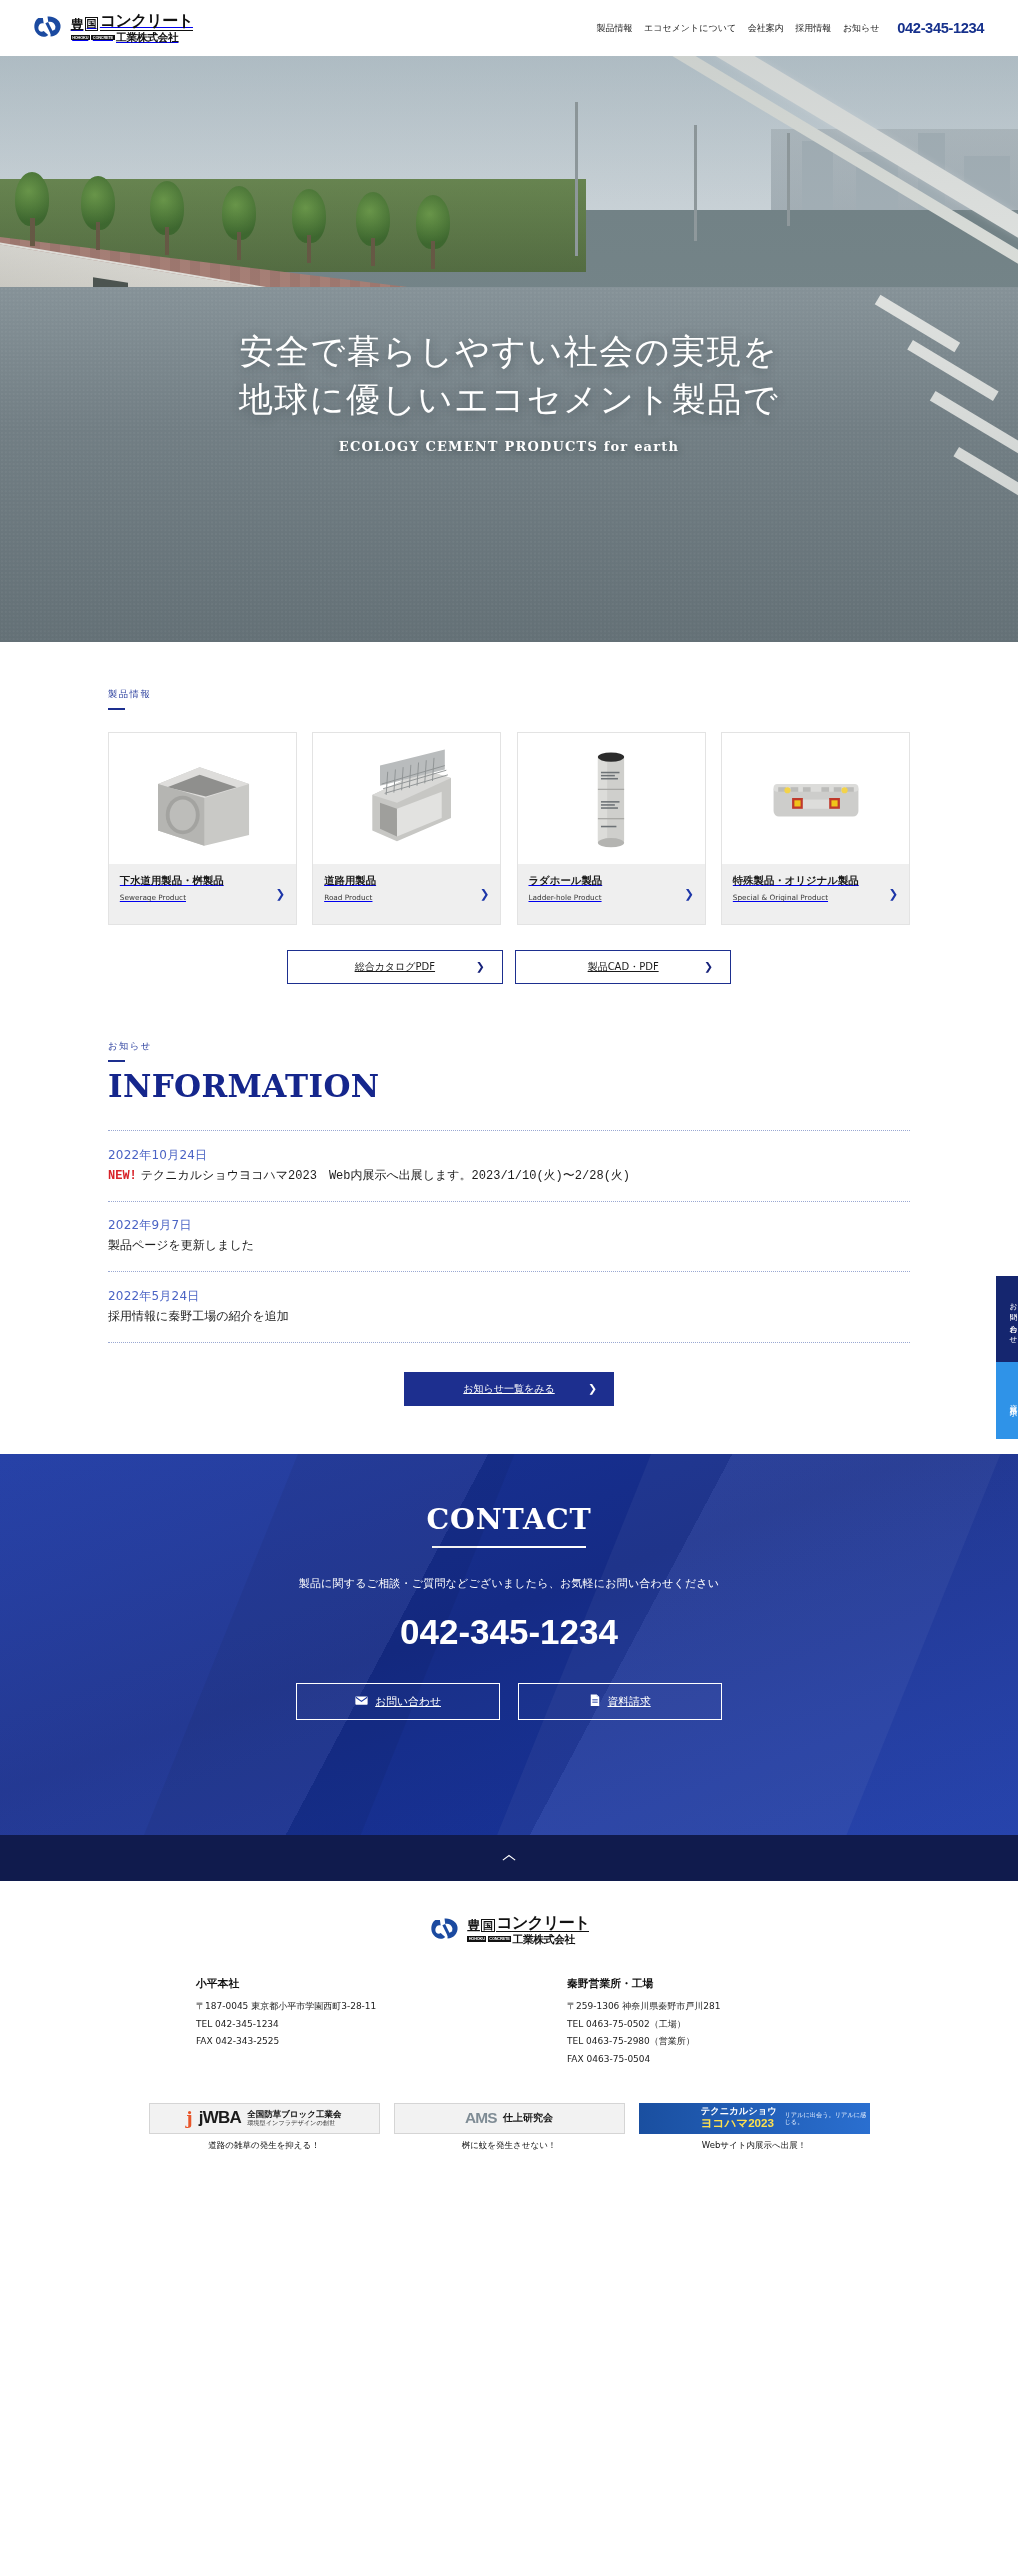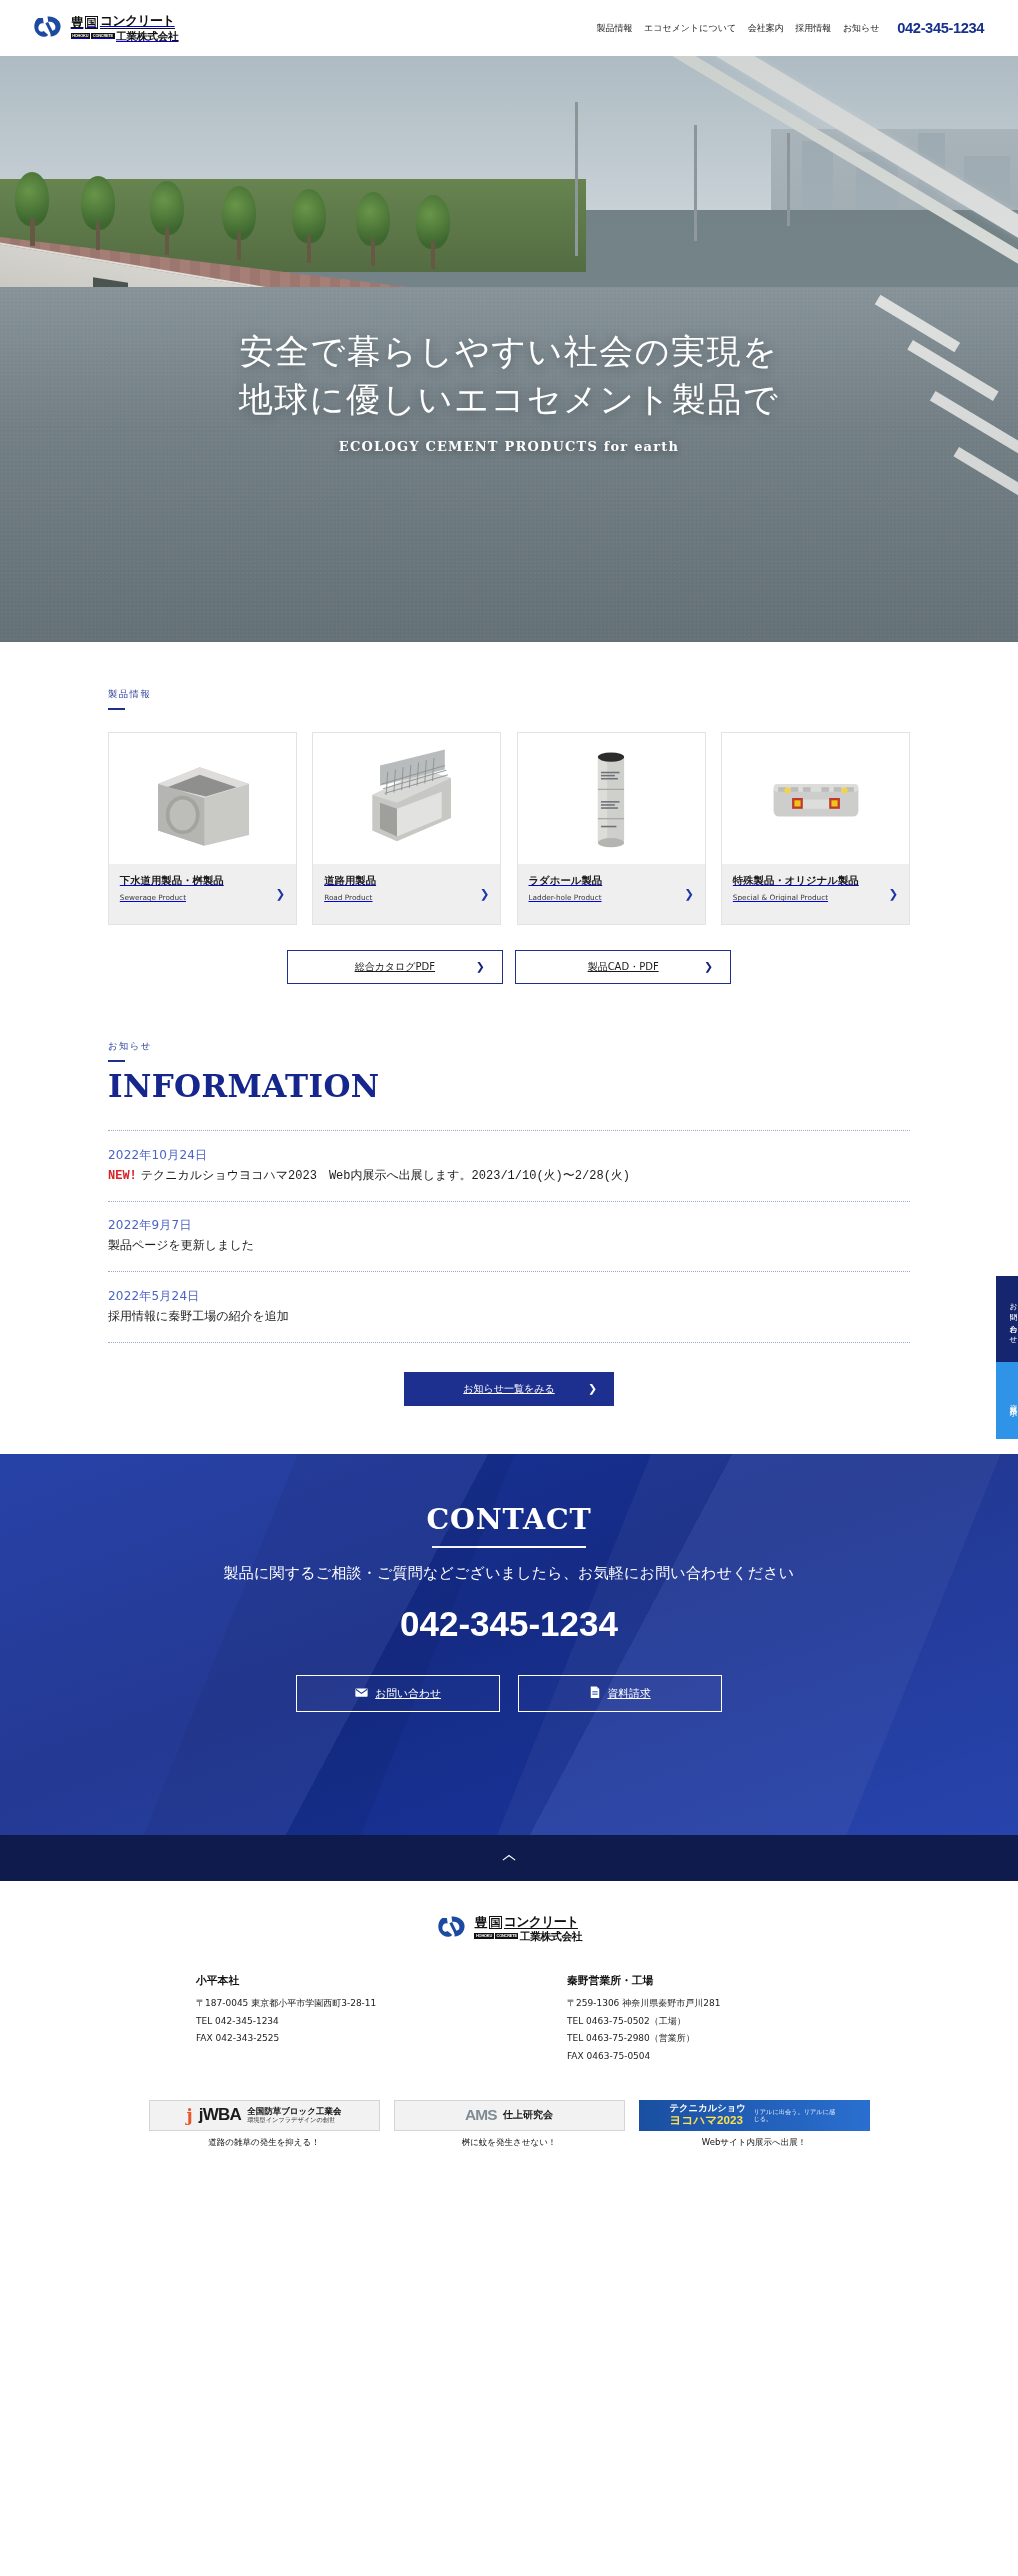--- a/index.html
+++ b/index.html
@@ -24,21 +24,21 @@
   .logo-row1 { display: flex; align-items: flex-end; gap: 1.5px; }
   .logo-kanji {
     font-family: "DejaVu Sans", sans-serif;
     font-weight: 900; font-size: 13px; letter-spacing: -0.4px; color: #111;
   }
   .logo-box {
     border: 1.5px solid #111; font-weight: 900; font-size: 10px;
     padding: 0 0.8px; line-height: 11.6px; color:#111;
   }
   .logo-kata {
-    font-weight: 900; font-size: 13px; color: #111; letter-spacing: -0.8px;
+    font-weight: 900; font-size: 16px; color: #111; letter-spacing: -0.8px;
     border-bottom: 1.5px solid #111; padding-bottom: 0.8px;
   }
   .logo-row2 { display: flex; align-items: center; gap: 1.5px; margin-top: 1.5px; }
   .logo-romaji {
     font-size: 3.9px; font-weight: 700; color: #fff; background: #111;
     padding: 0.8px 1.5px; letter-spacing: -0.2px;
   }
   .logo-sub { font-weight: 900; font-size: 10.8px; color: #111; letter-spacing: -0.4px; }
 
   .nav { margin-left: auto; margin-right: 34px; display: flex; align-items: center; gap: 11.6px; }
@@ -217,21 +217,21 @@
   .contact .diag2 {
     position:absolute; top:-108px; left: 231px; width: 201px; height: 586px;
     background: rgba(0,0,0,.05); transform: rotate(22deg);
   }
   .contact h2 {
     position:relative; padding-top: 48px; font-size: 28.5px; font-weight:700;
     font-family:"DejaVu Serif","Liberation Serif", serif; letter-spacing: 0.8px;
   }
   .contact .uline { width: 154px; height: 1.5px; background:#fff; margin: 10.8px auto 0; }
   .contact .lead {
-    margin-top: 16px; font-size: 15px; font-family:"DejaVu Sans", sans-serif;
+    margin-top: 28px; font-size: 11px; font-family:"DejaVu Sans", sans-serif;
     position:relative; letter-spacing:0.2px;
   }
   .contact .bigtel {
     margin-top: 21.6px; font-size: 35px; font-weight: 700; letter-spacing: 0px;
     position:relative; font-family:"Liberation Sans", sans-serif;
   }
   .contact-btns { display:flex; gap: 18.5px; justify-content:center; margin-top: 31px; position:relative; }
   .c-btn {
     width: 204px; height: 37px; border: 0.8px solid #ffffff; color:#fff;
     display:flex; align-items:center; justify-content:center; gap: 7.7px;
@@ -271,21 +271,21 @@
     font-family:"DejaVu Sans", sans-serif;
   }
   .jwba-j { color:#e8562a; font-weight:900; font-size: 17px; font-family:"DejaVu Serif", serif;}
   .jwba-w { color:#1b1b1b; font-weight:900; font-size: 17px; letter-spacing:-0.8px;}
   .jwba-txt { font-size: 8.5px; font-weight:700; color:#111; line-height:1.25; text-align:left;}
   .jwba-txt small { font-size: 6.2px; font-weight:400; color:#333; display:block; }
   .ams-logo { font-size: 15.4px; font-weight:900; color:#7f8c95; letter-spacing:-0.8px; }
   .ams-txt { font-size: 10px; font-weight:700; color:#1b1b1b; }
   .tsy {
     width: 100%; height: 100%; background: linear-gradient(90deg,#1a4fa0,#2a6fd0);
-    display:flex; align-items:center; justify-content:center; color:#fff;
+    display:flex; align-items:center; justify-content:flex-end; color:#fff;
   }
   .tsy-t1 { font-size: 9.3px; font-weight:900; color:#fff; line-height:1.05; }
   .tsy-t2 { font-size: 11.6px; font-weight:900; color:#ffe14d; line-height:1.05; }
 
   
   .side-tabs {
     position:absolute; right: 0; top: 1276px; width: 21.6px; z-index: 60;
   }
   .side-tab {
     width: 21.6px; color:#fff; font-size: 7.7px; text-align:center;

